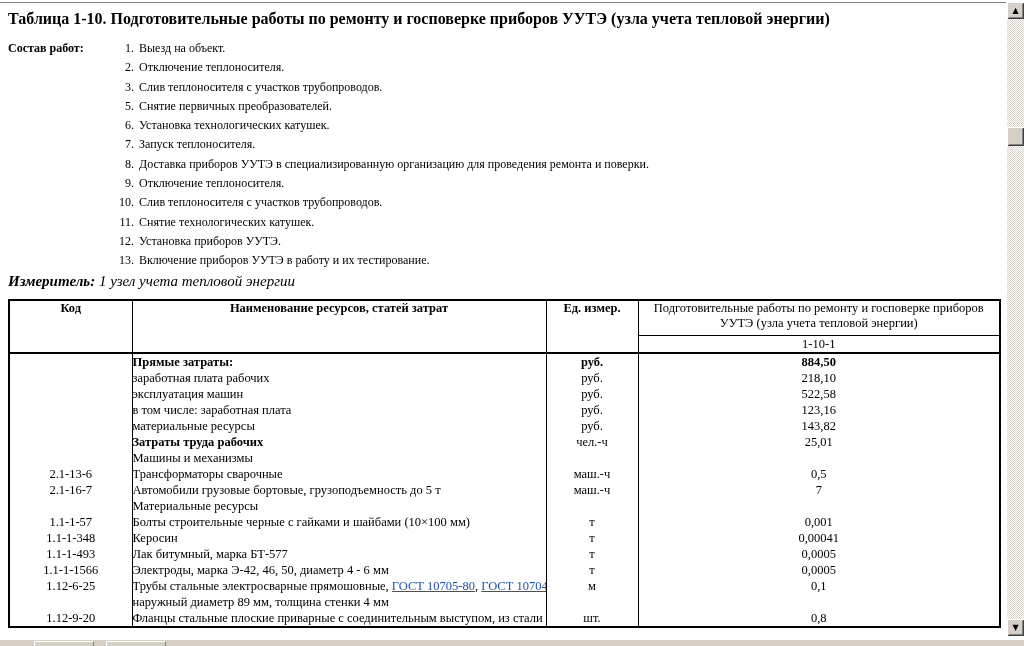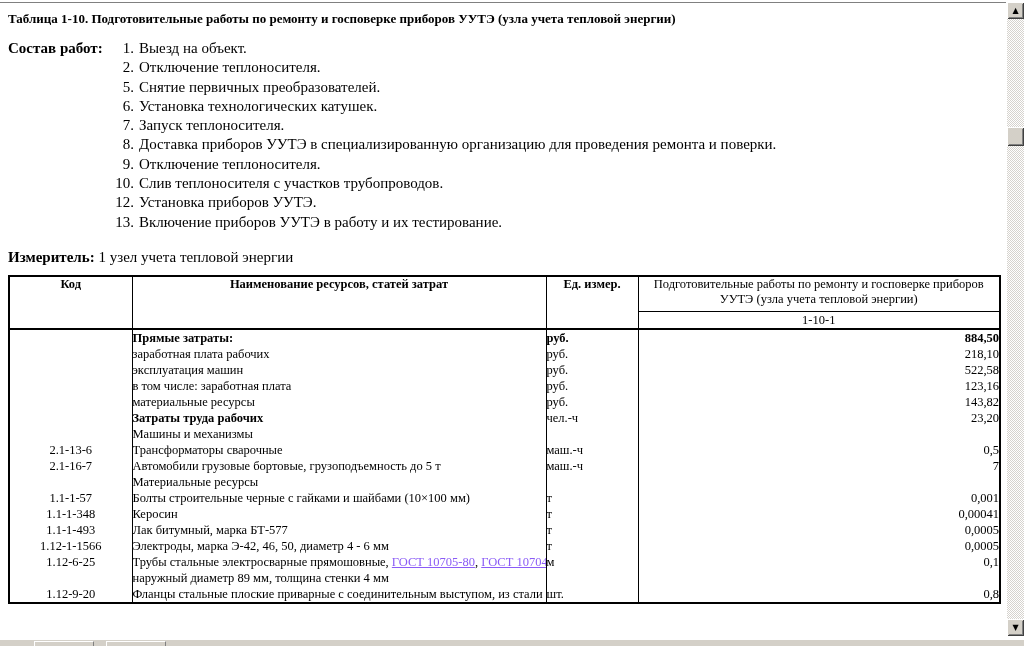--- a/index.html
+++ b/index.html
@@ -3,46 +3,46 @@
 <meta charset="utf-8">
 <style>
   html,body{margin:0;padding:0;}
   body{
     width:1024px;height:646px;overflow:hidden;position:relative;
     background:#fff;color:#000;
     font-family:"Liberation Serif","DejaVu Serif",serif;
   }
   .top-hairline{position:absolute;top:2px;left:0;width:1006px;height:1px;background:#808080;border-bottom:1px solid #fff;}
   .content{position:absolute;top:0;left:0;width:1004px;}
-  .doc-title{margin:9px 0 0 8px;font-size:13px;font-weight:bold;line-height:19px;}
-  .works{margin:11px 0 0 8px;font-size:15px;line-height:19.3px;}
+  .doc-title{margin:9px 0 0 8px;font-size:16px;font-weight:bold;line-height:19px;}
+  .works{margin:11px 0 0 8px;font-size:12px;line-height:19.3px;}
   .works-label{font-weight:bold;display:inline-block;width:104px;}
   .work-num{display:inline-block;width:22px;text-align:right;margin-right:5px;}
   .work-item{padding-left:104px;}
-  .meter-line{margin:17px 0 0 8px;font-size:15px;line-height:17px;}
+  .meter-line{margin:2px 0 0 8px;font-size:15px;line-height:17px;font-style:italic;}
   .meter-label{font-weight:bold;}
   table.est{
     margin:9px 0 0 8px;width:992px;table-layout:fixed;
     border-collapse:collapse;border:2px solid #000;
     font-size:12.5px;
   }
   table.est th, table.est td{padding:0;vertical-align:top;overflow:hidden;}
   thead th{border:1px solid #000;font-weight:bold;vertical-align:middle;margin-left:24px;}
   thead th.h-work{font-weight:normal;line-height:15px;height:34px;border-bottom:1px solid #000;text-align:center;}
   thead th.h-workcode{font-weight:normal;height:16px;line-height:16px;}
   tbody tr:first-child td{border-top:2px solid #000;}
   tbody td{border-left:1px solid #000;border-right:1px solid #000;line-height:16px;}
   td.c-code{text-align:center;padding-right:38px;margin-left:7px;}
   td.c-name{padding-left:7px;font-family:Liberation Serif, serif;}
-  td.c-unit{text-align:left;}
-  td.c-val{text-align:right;}
+  td.c-unit{text-align:center;}
+  td.c-val{text-align:center;}
   tr.row-bold td{font-weight:bold;}
   tr.name-bold td.c-name{font-weight:bold;margin-left:24px;}
   .nowrap{white-space:nowrap;}
-  a.gost{color:#8b5cf6;text-decoration:underline;cursor:pointer;}
+  a.gost{color:#1d4ed8;text-decoration:underline;cursor:pointer;}
   
   .vscroll{position:absolute;top:2px;right:0;width:17px;height:634px;}
   .sb-track{
     position:absolute;top:17px;bottom:17px;left:0;width:17px;
     background:conic-gradient(#fff 0 25%, #d6d3ce 0 50%, #fff 0 75%, #d6d3ce 0);
     background-size:2px 2px;
   }
   .sb-btn{
     position:absolute;left:0;width:17px;height:17px;background:#d4d0c8;
     box-shadow:inset 1px 1px 0 #fff, inset -1px -1px 0 #404040, inset 2px 2px 0 #d4d0c8, inset -2px -2px 0 #808080;
@@ -66,26 +66,28 @@
 
 <div class="content">
 
   <div class="doc-title">Таблица 1-10. Подготовительные работы по ремонту и госповерке приборов УУТЭ (узла учета тепловой энергии)</div>
 
   <div class="works">
     <div>
       <span class="works-label">Состав работ:</span><span class="work-num">1.</span><span>Выезд на объект.</span>
     </div>
     <div class="work-item"><span class="work-num">2.</span><span>Отключение теплоносителя.</span></div>
+    <div class="work-item"><span class="work-num">3.</span><span>Слив теплоносителя с участков трубопроводов.</span></div>
     <div class="work-item"><span class="work-num">5.</span><span>Снятие первичных преобразователей.</span></div>
     <div class="work-item"><span class="work-num">6.</span><span>Установка технологических катушек.</span></div>
     <div class="work-item"><span class="work-num">7.</span><span>Запуск теплоносителя.</span></div>
     <div class="work-item"><span class="work-num">8.</span><span>Доставка приборов УУТЭ в специализированную организацию для проведения ремонта и поверки.</span></div>
     <div class="work-item"><span class="work-num">9.</span><span>Отключение теплоносителя.</span></div>
     <div class="work-item"><span class="work-num">10.</span><span>Слив теплоносителя с участков трубопроводов.</span></div>
+    <div class="work-item"><span class="work-num">11.</span><span>Снятие технологических катушек.</span></div>
     <div class="work-item"><span class="work-num">12.</span><span>Установка приборов УУТЭ.</span></div>
     <div class="work-item"><span class="work-num">13.</span><span>Включение приборов УУТЭ в работу и их тестирование.</span></div>
   </div>
 
   <div class="meter-line">
     <span class="meter-label">Измеритель:</span>
     <span>1 узел учета тепловой энергии</span>
   </div>
 
   <table class="est">
@@ -134,21 +136,21 @@
       <tr>
         <td class="c-code"></td>
         <td class="c-name">материальные ресурсы</td>
         <td class="c-unit">руб.</td>
         <td class="c-val">143,82</td>
       </tr>
       <tr class="name-bold">
         <td class="c-code"></td>
         <td class="c-name">Затраты труда рабочих</td>
         <td class="c-unit">чел.-ч</td>
-        <td class="c-val">23,20</td>
+        <td class="c-val">25,01</td>
       </tr>
       <tr>
         <td class="c-code"></td>
         <td class="c-name">Машины и механизмы</td>
         <td class="c-unit"></td>
         <td class="c-val"></td>
       </tr>
       <tr>
         <td class="c-code">2.1-13-6</td>
         <td class="c-name">Трансформаторы сварочные</td>
@@ -179,21 +181,21 @@
         <td class="c-unit">т</td>
         <td class="c-val">0,00041</td>
       </tr>
       <tr>
         <td class="c-code">1.1-1-493</td>
         <td class="c-name">Лак битумный, марка БТ-577</td>
         <td class="c-unit">т</td>
         <td class="c-val">0,0005</td>
       </tr>
       <tr>
-        <td class="c-code">1.12-1-1566</td>
+        <td class="c-code">1.1-1-1566</td>
         <td class="c-name">Электроды, марка Э-42, 46, 50, диаметр 4 - 6 мм</td>
         <td class="c-unit">т</td>
         <td class="c-val">0,0005</td>
       </tr>
       <tr>
         <td class="c-code">1.12-6-25</td>
         <td class="c-name">
           <div class="nowrap"><span>Трубы стальные электросварные прямошовные, </span><a class="gost" href="#">ГОСТ 10705-80</a><span>, </span><a class="gost" href="#">ГОСТ 10704-91</a></div>
           <div>наружный диаметр 89 мм, толщина стенки 4 мм</div>
         </td>

